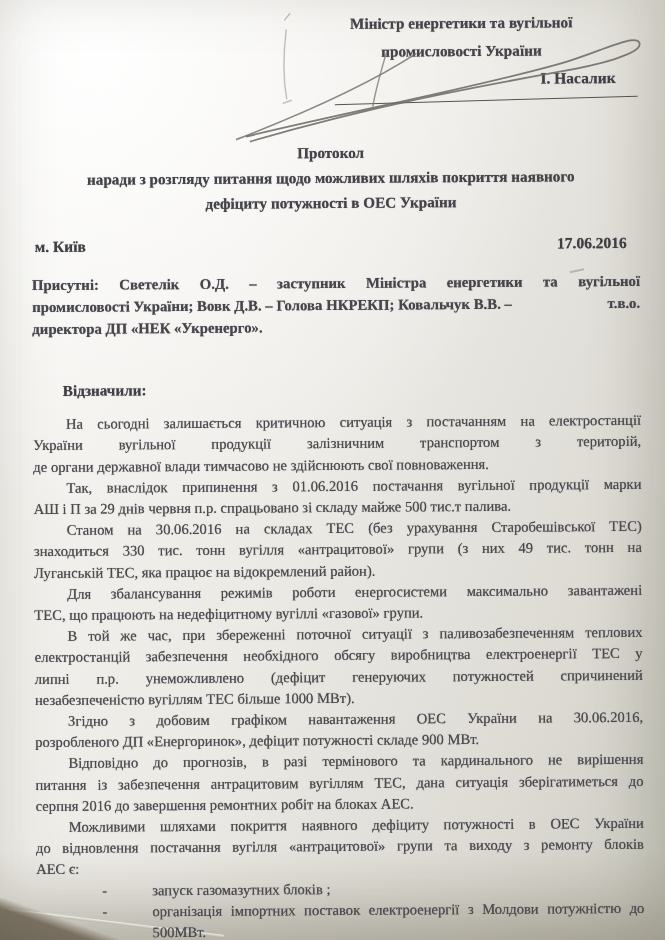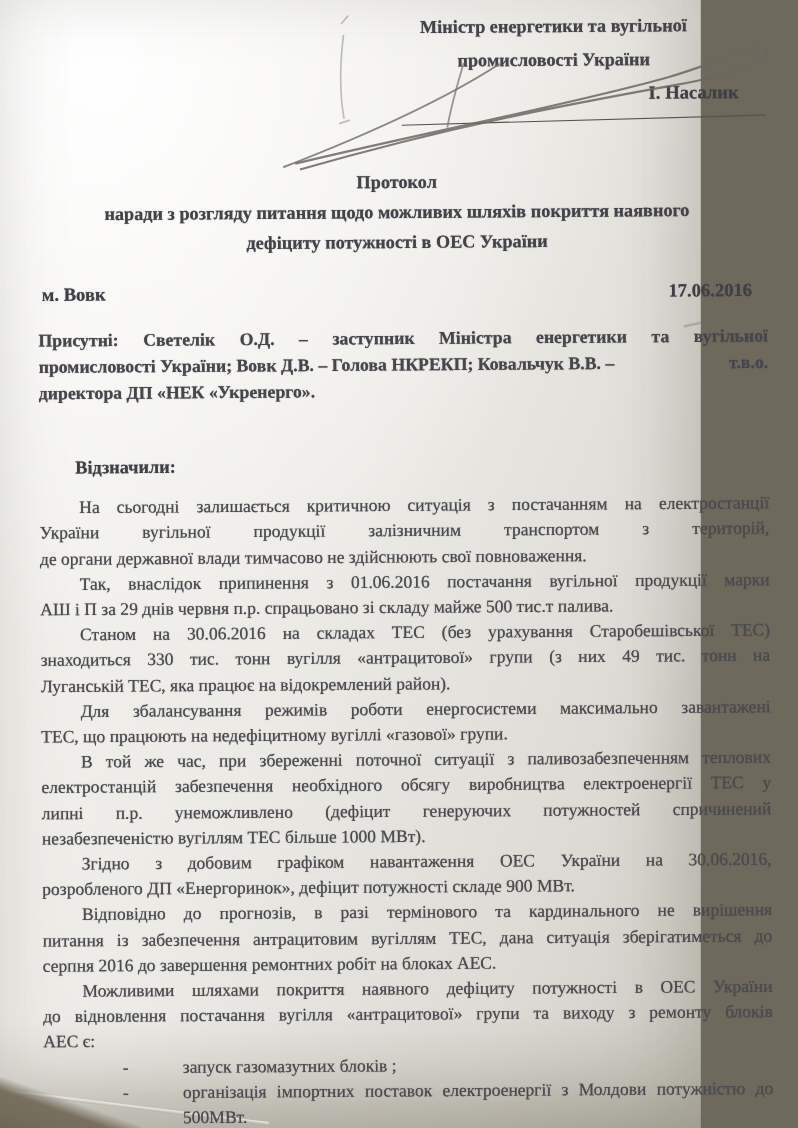--- a/index.html
+++ b/index.html
@@ -1,18 +1,18 @@
 <!DOCTYPE html>
 <html lang="uk"><head>
 <meta charset="utf-8">
 <style>
   html,body{margin:0;padding:0;}
   body{width:665px;height:940px;overflow:hidden;background:#6f695c;
        font-family:"Liberation Serif","DejaVu Serif",serif;}
-  .stage{position:relative;width:584px;height:940px;}
+  .stage{position:relative;width:665px;height:940px;}
   .paper{position:absolute;inset:0;
     background:
       radial-gradient(130% 95% at 15% 6%, rgba(255,255,255,0.95), rgba(255,255,255,0) 55%),
       linear-gradient(112deg,#f7f6f3 0%,#eceae5 48%,#dcdad3 80%,#ccCbc1 100%);
     box-shadow: inset -28px 0 55px rgba(95,90,75,0.13), inset 0 -40px 60px rgba(100,95,75,0.16);
   }
   .bottom-shade{position:absolute;left:0;bottom:0;width:100%;height:90px;
     background:linear-gradient(to bottom, rgba(115,110,90,0) 0%, rgba(115,110,90,0.10) 55%, rgba(108,102,82,0.22) 100%);}
   .corner-dark{position:absolute;left:0;bottom:0;width:118px;height:42px;
     background:linear-gradient(to top right,#6e6758 0%,#786f5f 38%,rgba(120,111,95,0) 52%);}
@@ -80,21 +80,21 @@
       <path d="M 571 274 l 14 -3" fill="none" stroke="#8d8a84" stroke-width="2" opacity="0.5"></path>
     </svg>
 
     <div class="title">
       <div>Протокол</div>
       <div>наради з розгляду питання щодо можливих шляхів покриття наявного</div>
       <div>дефіциту потужності в ОЕС України</div>
     </div>
 
     <div class="cityrow">
-      <span>м. Вовк</span>
+      <span>м. Київ</span>
       <span>17.06.2016</span>
     </div>
 
     <div class="attendees">
       <div class="jl">Присутні: Светелік О.Д. – заступник Міністра енергетики та вугільної</div>
       <div class="a2">
         <span>промисловості України; Вовк Д.В. – Голова НКРЕКП; Ковальчук В.В. –</span>
         <span>т.в.о.</span>
       </div>
       <div class="ll">директора ДП «НЕК «Укренерго».</div>

